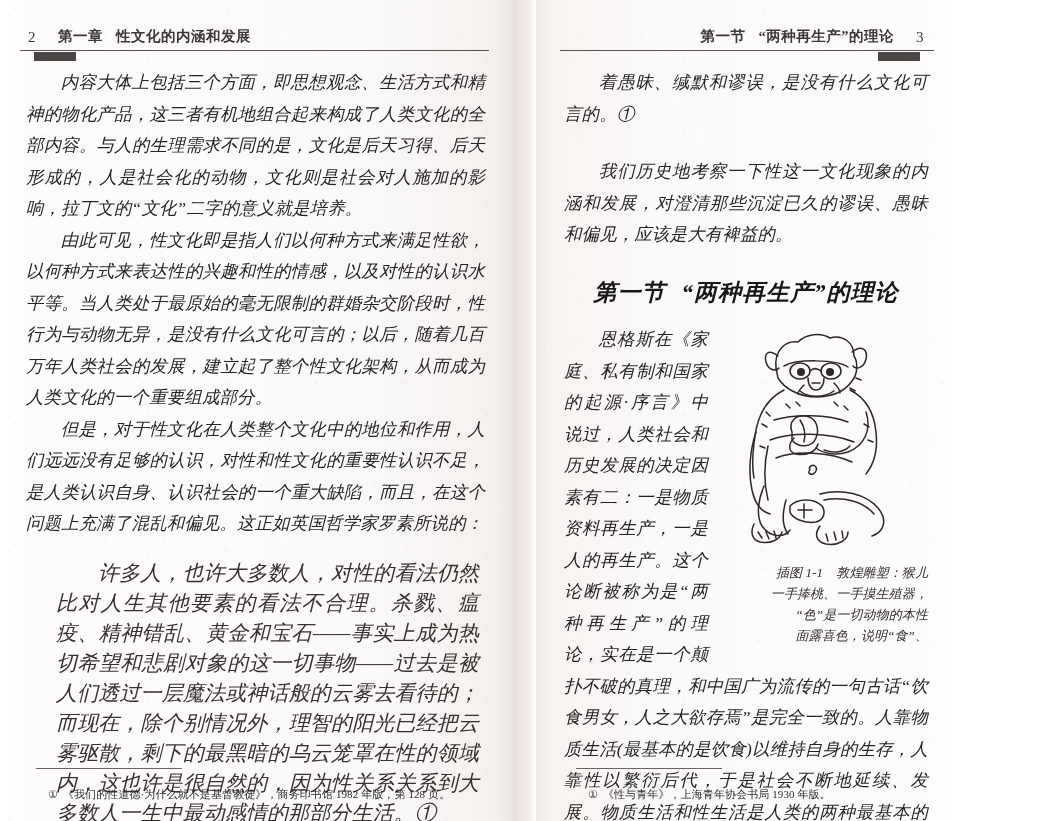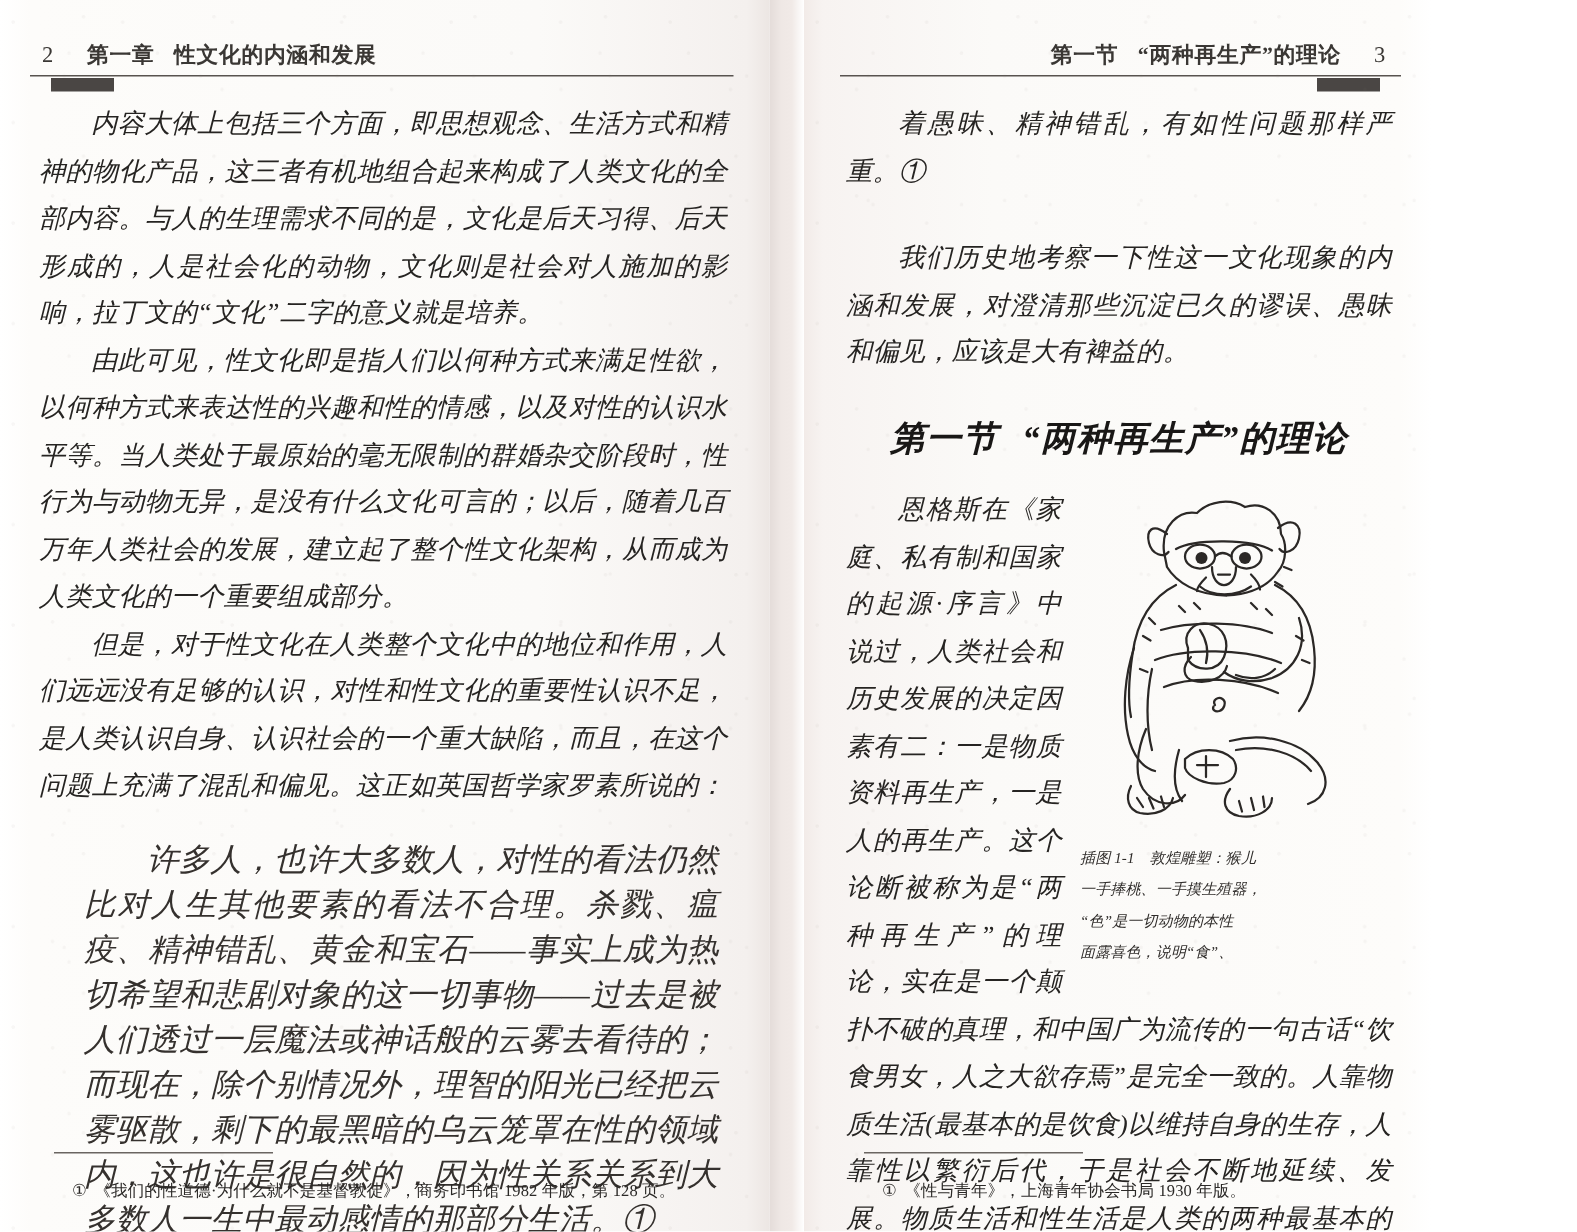--- a/index.html
+++ b/index.html
@@ -126,23 +126,23 @@
 
   
   .figure {
     float: right;
     width: 208px;
     margin: 4px 0 4px 12px;
     shape-margin: 6px;
   }
   .figure svg { display: block; width: 200px; height: 228px; margin: 0 auto; }
   .figcaption {
-    font-size: 10px;
+    font-size: 13px;
     line-height: 21px;
-    text-align: left;
+    text-align: right;
     color: #2f2c2a;
     margin-top: 6px;
     letter-spacing: .1px;
   }
   .figcaption .l { display: block; }
 
   
   .footnotes {
     position: absolute;
     bottom: 14px;
@@ -226,21 +226,21 @@
       <span class="gap-sm"></span>
       <span class="chap-title">“两种再生产”的理论</span>
       <span class="gap"></span>
       <span class="folio">3</span>
     </div>
     <div class="headrule">
       <span class="tabmark at-right"></span>
     </div>
 
     <div class="body">
-      <p class="ind">着愚昧、精神错乱，有如性问题那样严重。①</p>
+      <p class="ind">着愚昧、缄默和谬误，是没有什么文化可言的。①</p>
       <p class="ind" style="margin-top:26px">我们历史地考察一下性这一文化现象的内涵和发展，对澄清那些沉淀已久的谬误、愚昧和偏见，应该是大有裨益的。</p>
 
       <div class="section-title">
         <span>第一节</span><span class="sp"></span><span>“两种再生产”的理论</span>
       </div>
 
       <div class="figure">
         <svg viewBox="0 0 200 228">
           <g fill="none" stroke="#2b2826" stroke-width="1.5" stroke-linecap="round" stroke-linejoin="round">
 

